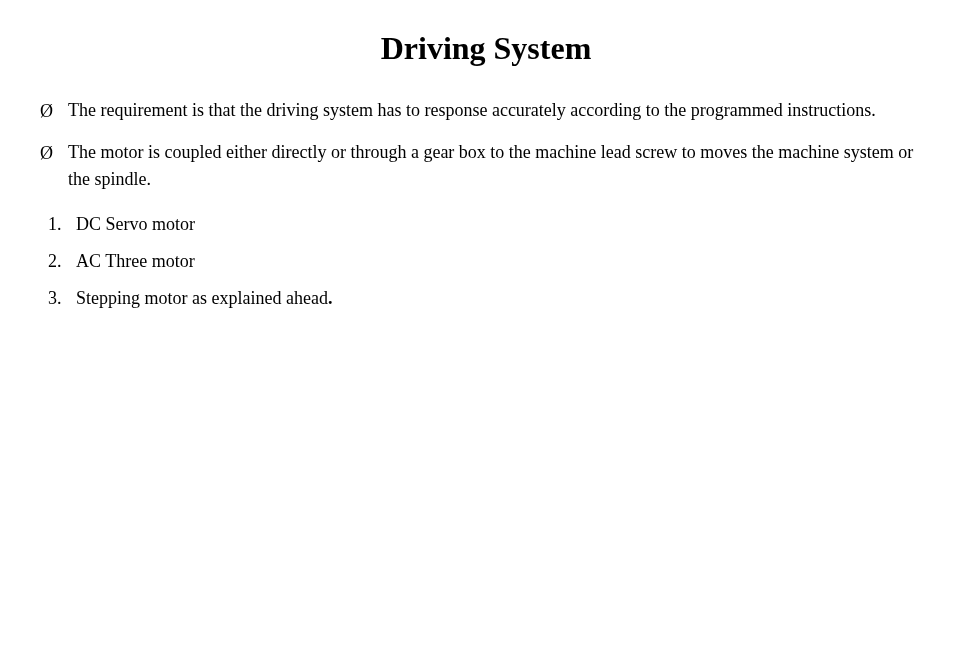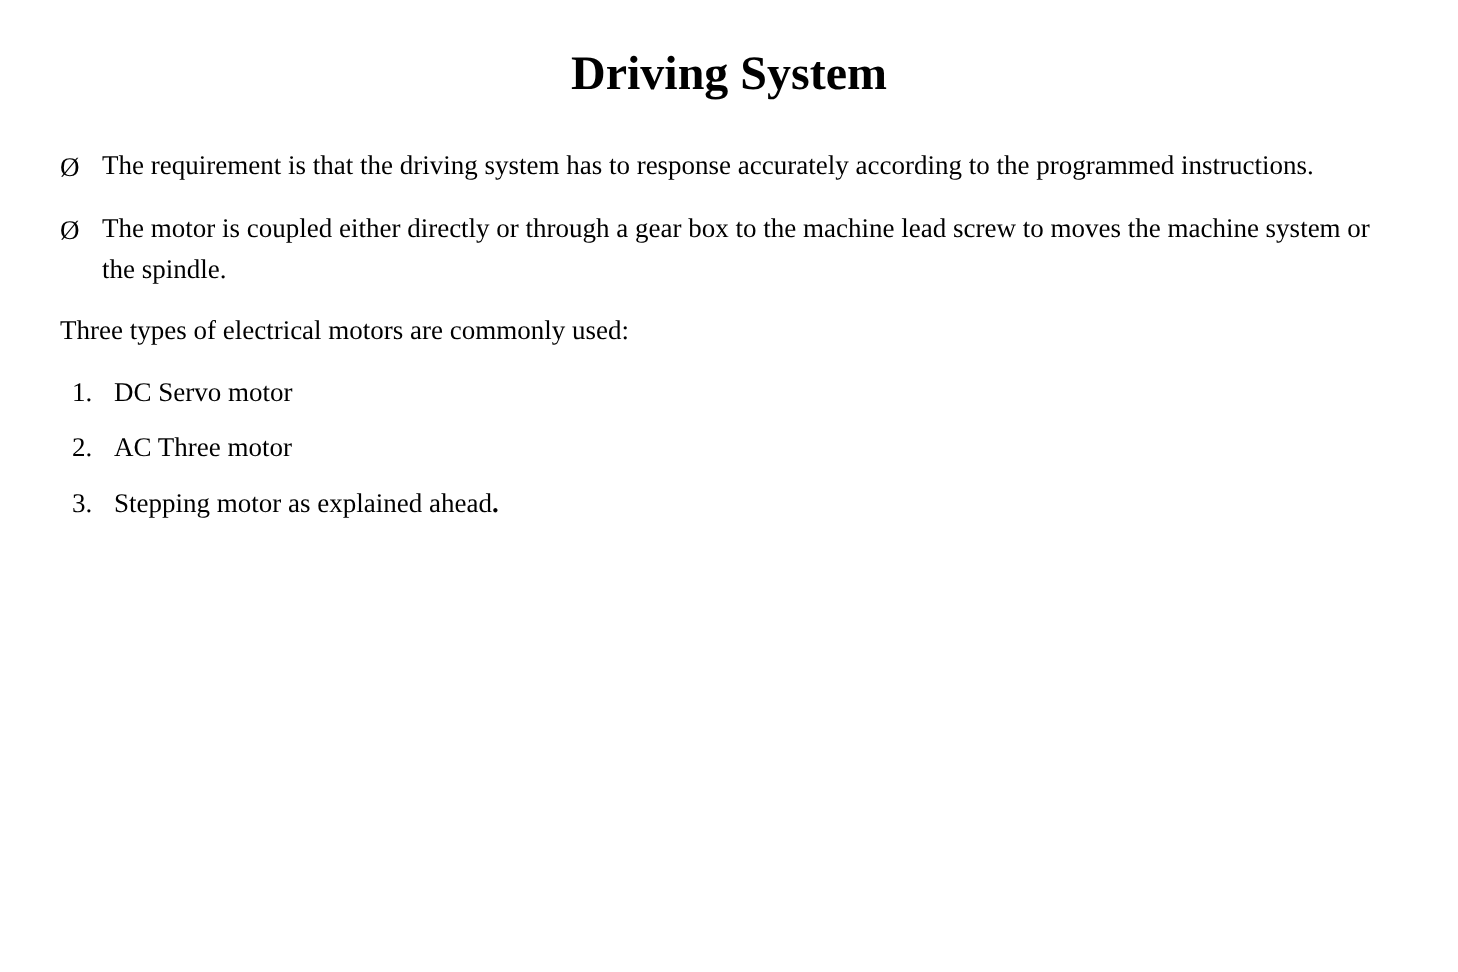--- a/index.html
+++ b/index.html
@@ -103,21 +103,20 @@
     <div class="bullet-item">
       <span class="bullet-symbol">Ø</span>
       <span class="bullet-text">The requirement is that the driving system has to response accurately according to the programmed instructions.</span>
     </div>
 
     <div class="bullet-item">
       <span class="bullet-symbol">Ø</span>
       <span class="bullet-text">The motor is coupled either directly or through a gear box to the machine lead screw to moves the machine system or the spindle.</span>
     </div>
 
-    <p class="intro-text">Three types of electrical motors are commonly used:</p>
 
     <ul class="numbered-list">
 
       <li class="numbered-item">
         <span class="number-symbol">1.</span>
         <span class="numbered-text">DC Servo motor</span>
       </li>
 
       <li class="numbered-item">
         <span class="number-symbol">2.</span>

